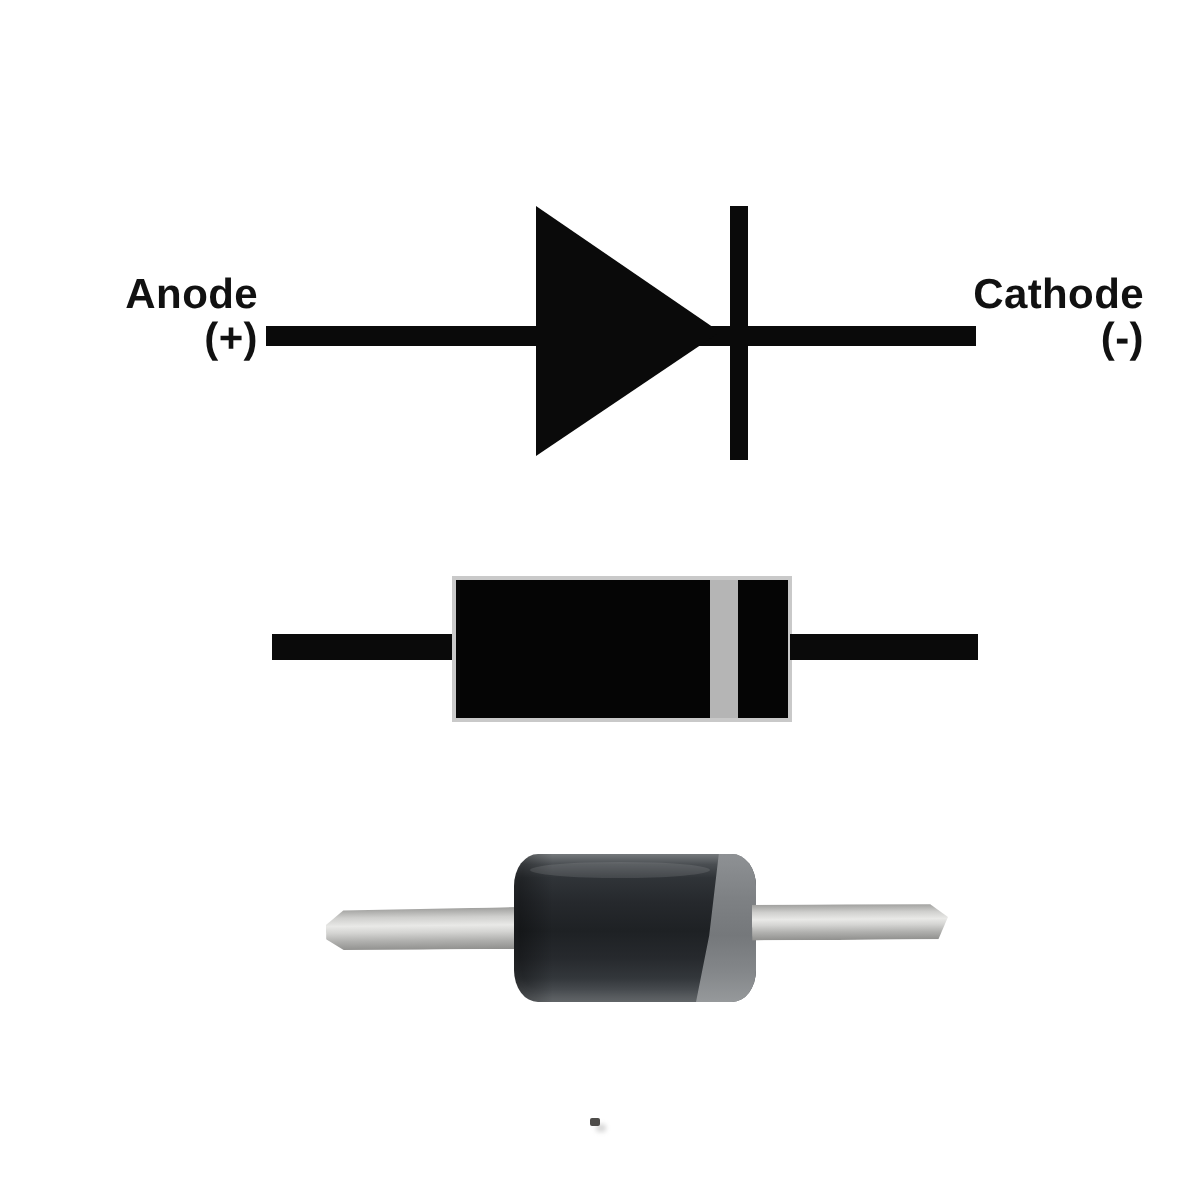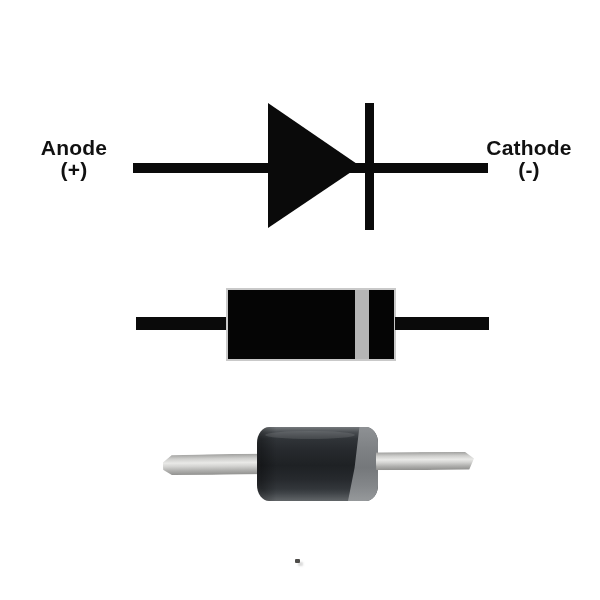--- a/index.html
+++ b/index.html
@@ -13,29 +13,29 @@
     position: relative;
     width: 600px;
     height: 600px;
     background: #ffffff;
   }
 
   
   .terminal-label {
     position: absolute;
     width: 110px;
-    text-align: center;
+    text-align: right;
     font-weight: 700;
     font-size: 21px;
     line-height: 22px;
     color: #111111;
     letter-spacing: 0.2px;
   }
   .label-anode   { left: 19px;  top: 137px; }
-  .label-cathode { left: 474px; top: 137px; }
+  .label-cathode { left: 462px; top: 137px; }
 
   .sym-wire {
     position: absolute;
     left: 133px; top: 163px;
     width: 355px; height: 10px;
     background: #0a0a0a;
   }
   .sym-triangle {
     position: absolute;
     left: 268px; top: 103px;

